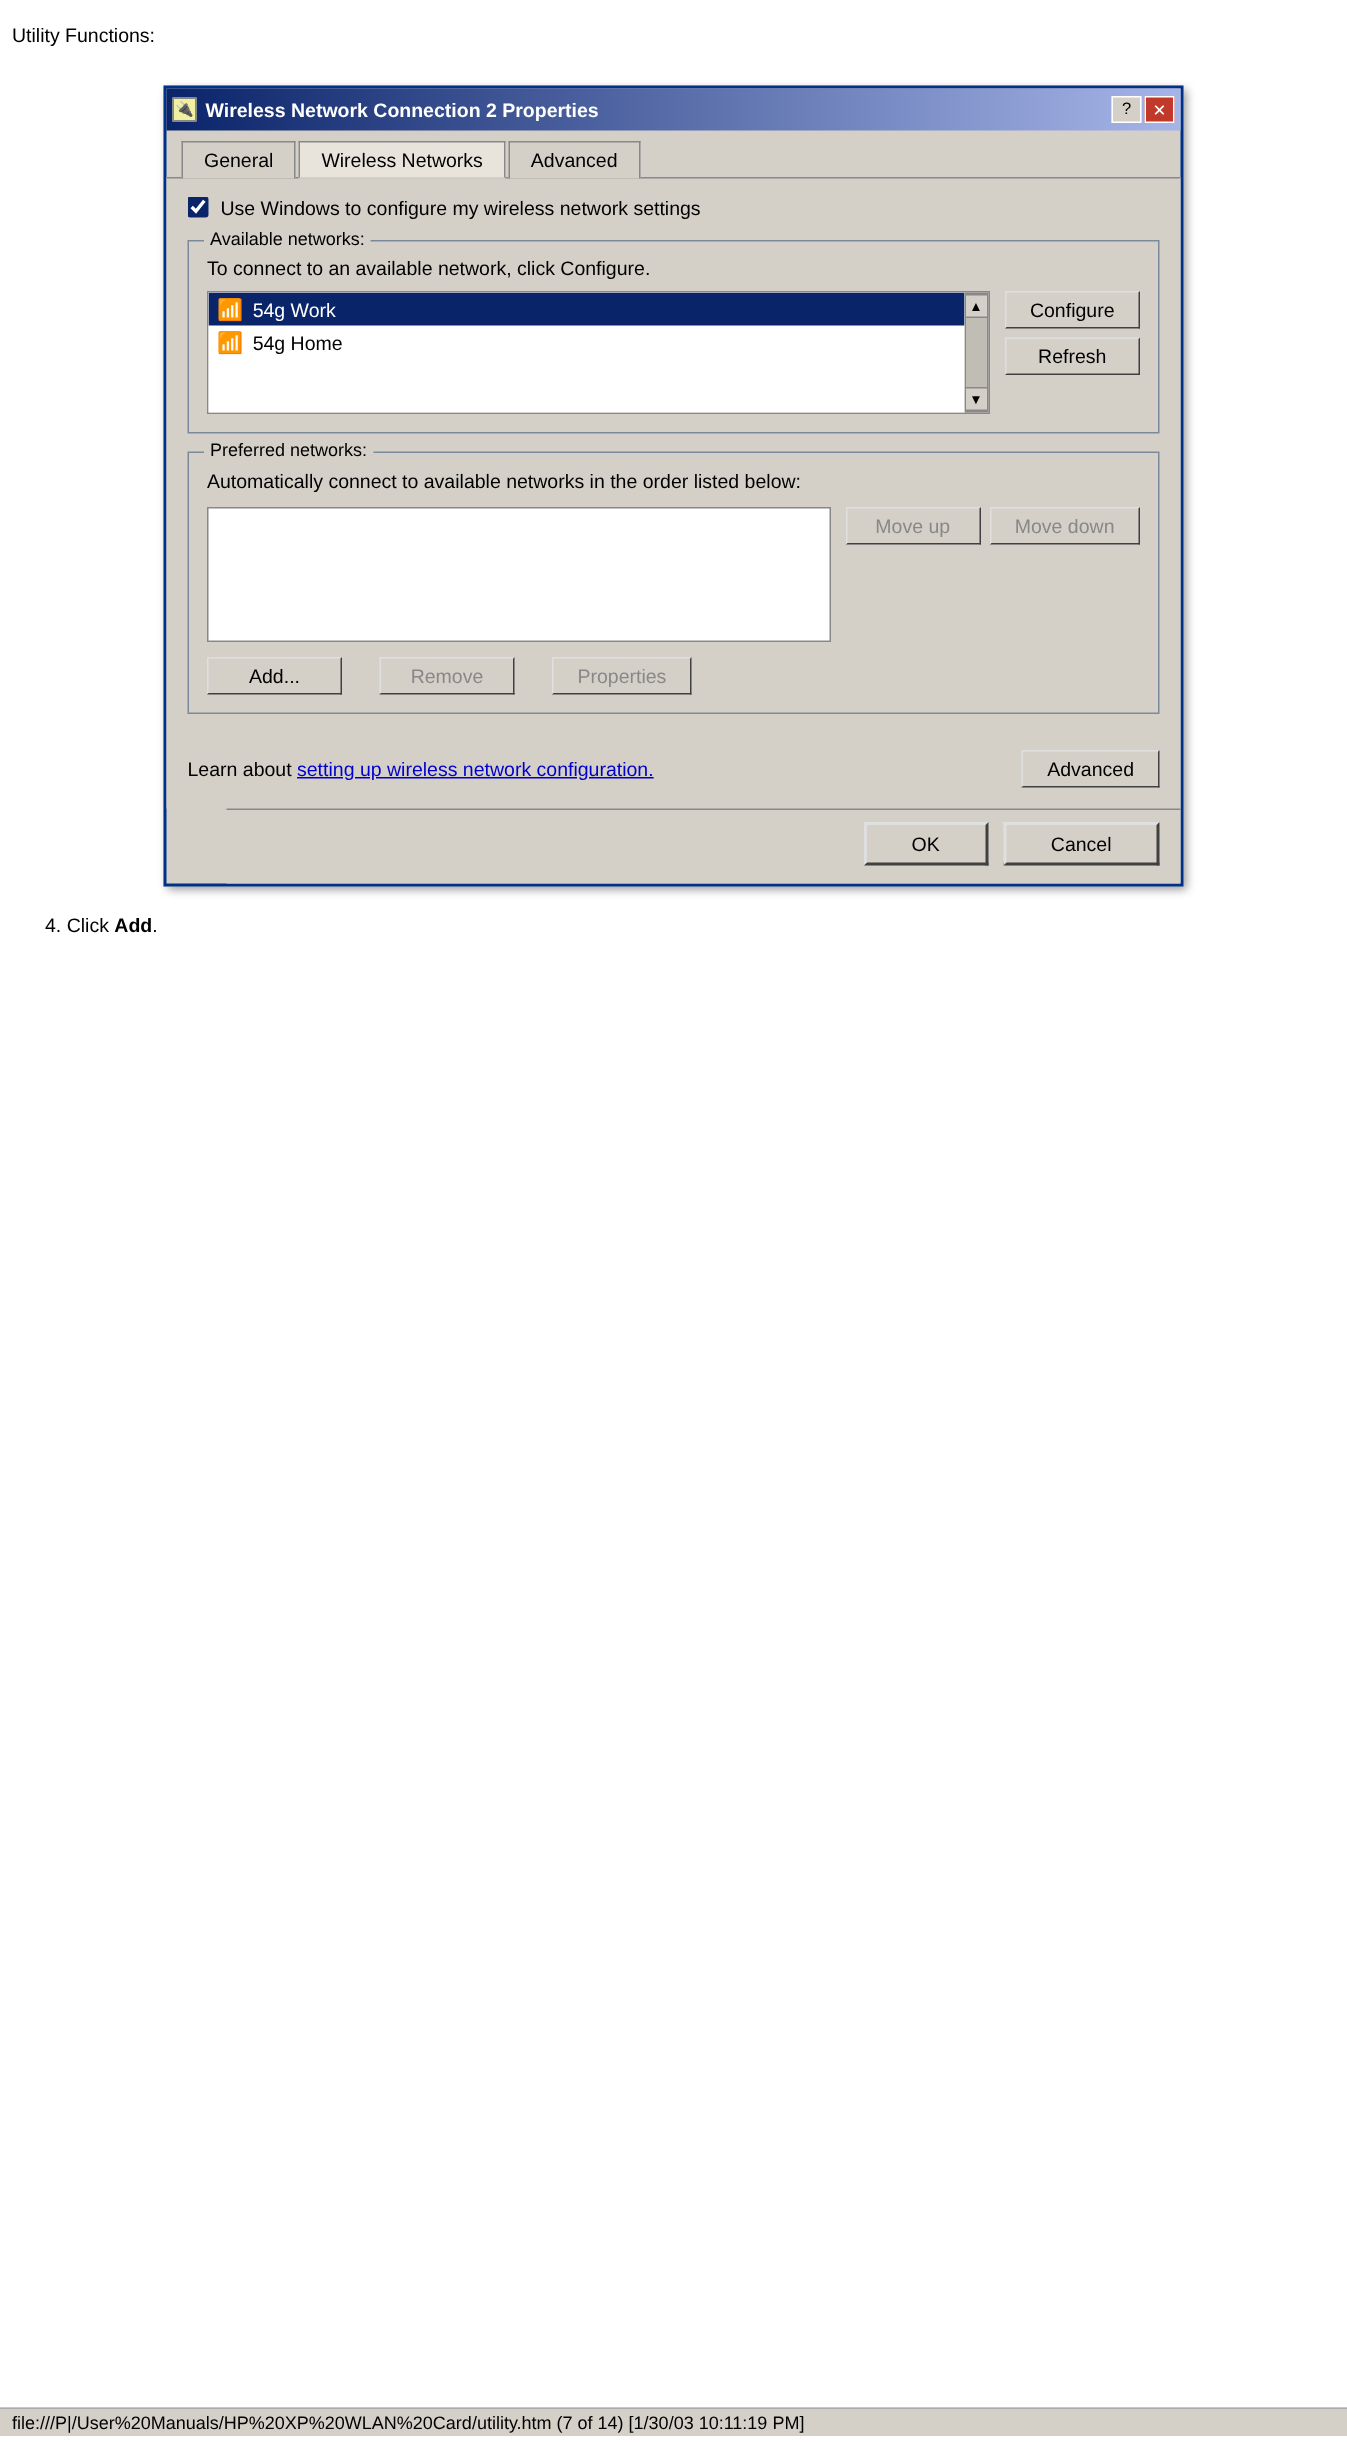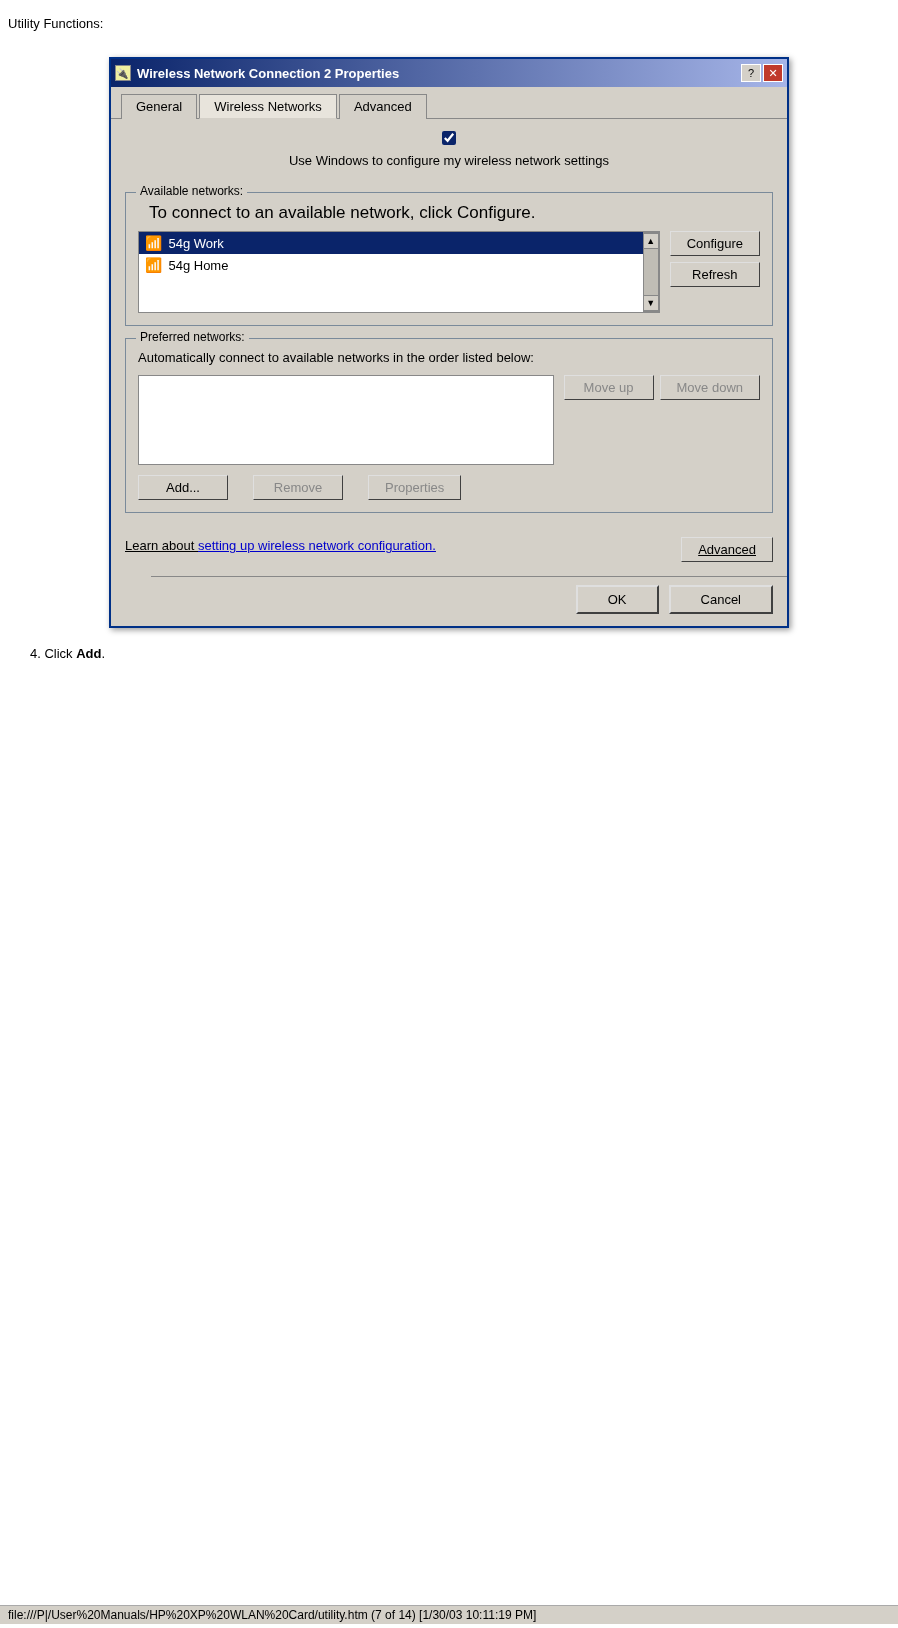--- a/index.html
+++ b/index.html
@@ -95,24 +95,22 @@
       z-index: 2;
       background: #e8e4dc;
     }
     .dialog-body {
       background: #d4d0c8;
       padding: 12px 14px 14px 14px;
       border-top: 1px solid #888;
     }
     .checkbox-row {
       display: flex;
-      align-items: center;
       gap: 8px;
-      margin-bottom: 24px;
-      flex-direction: column;
+      margin-bottom: 14px;
     }
     .checkbox-row input[type=checkbox] {
       width: 14px;
       height: 14px;
       accent-color: #0a246a;
     }
     .group-box {
       border: 1px solid #7a8a9a;
       padding: 10px 12px 12px 12px;
       margin-bottom: 12px;
@@ -122,23 +120,22 @@
     .group-label {
       position: absolute;
       top: -9px;
       left: 10px;
       background: #d4d0c8;
       padding: 0 4px;
       font-size: 12px;
       color: #000000;
     }
     .available-desc {
-      font-size: 17px;
+      font-size: 13px;
       margin-bottom: 8px;
-      margin-left: 11px;
     }
     .available-content {
       display: flex;
       gap: 10px;
       align-items: flex-start;
     }
     .network-list {
       flex: 1;
       border: 1px solid #888;
       background: #fff;
@@ -229,23 +226,22 @@
       gap: 6px;
     }
     .bottom-row {
       display: flex;
       gap: 25px;
       margin-top: 4px;
     }
     .learn-row {
       display: flex;
       justify-content: space-between;
-      align-items: flex-start;
+      align-items: center;
       margin-top: 24px;
-      text-decoration: underline;
     }
     .learn-text {
       font-size: 13px;
       line-height: 1.4;
     }
     .learn-link {
       color: #0000cc;
       text-decoration: underline;
       cursor: pointer;
     }

